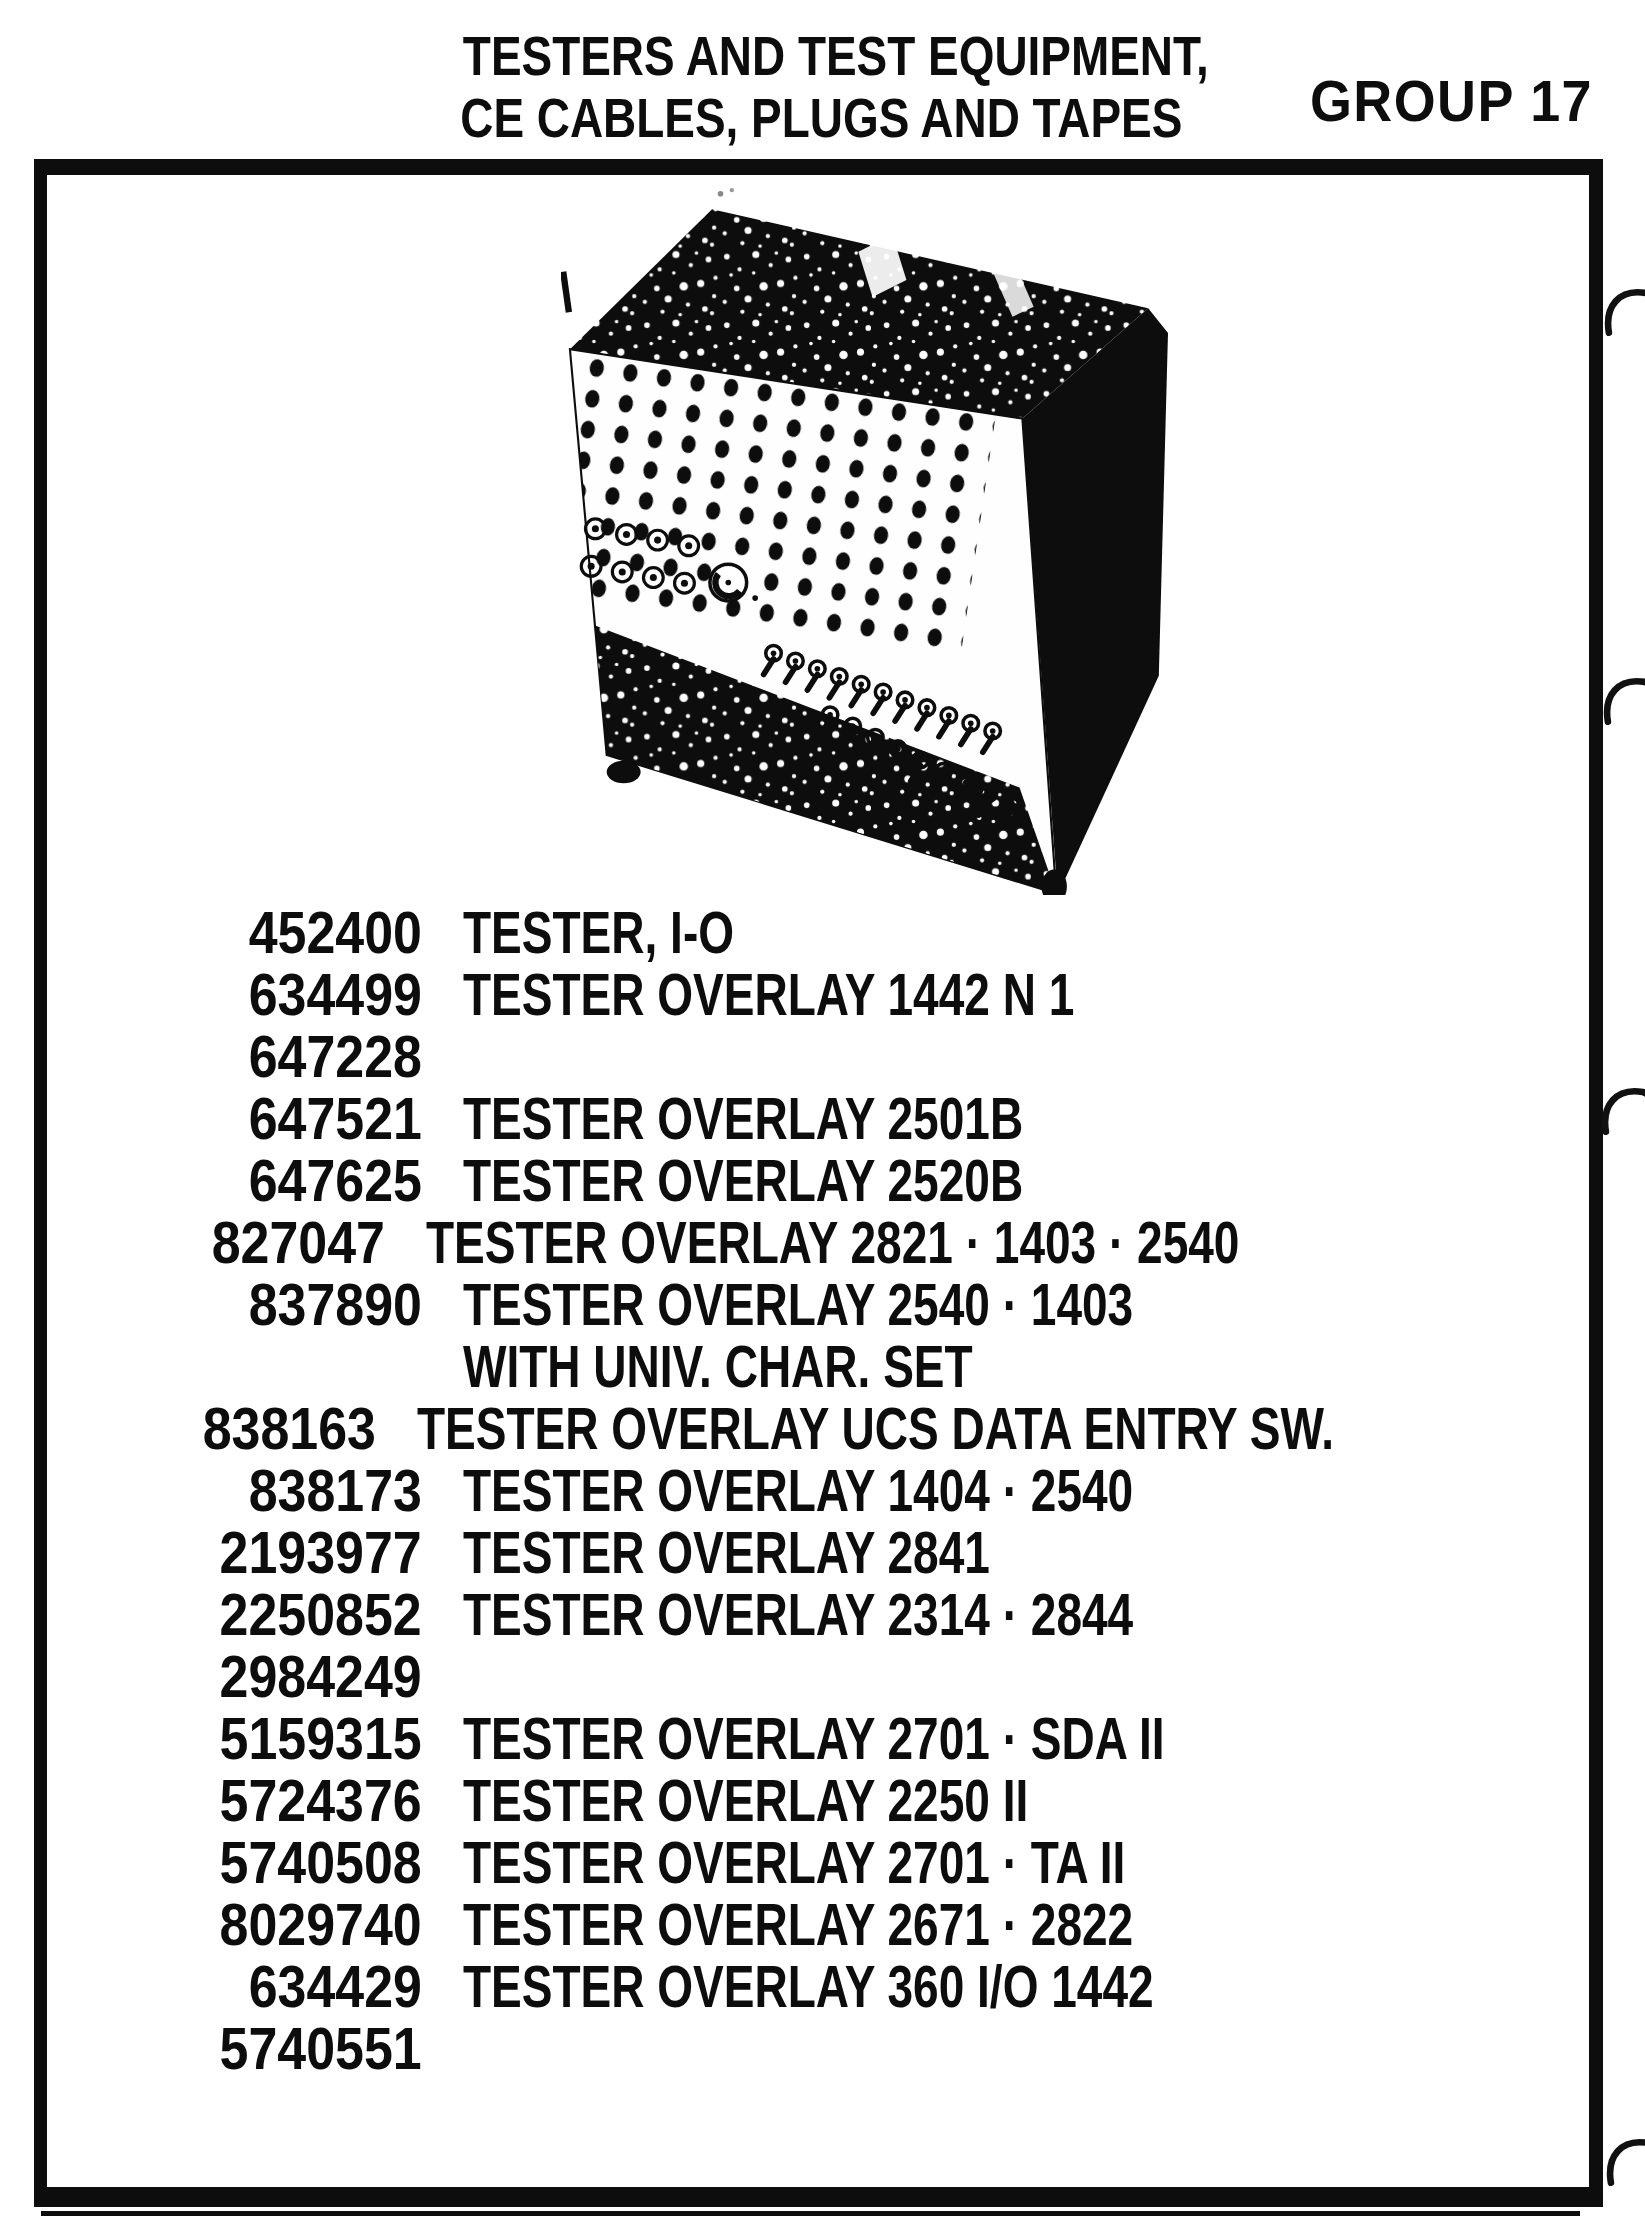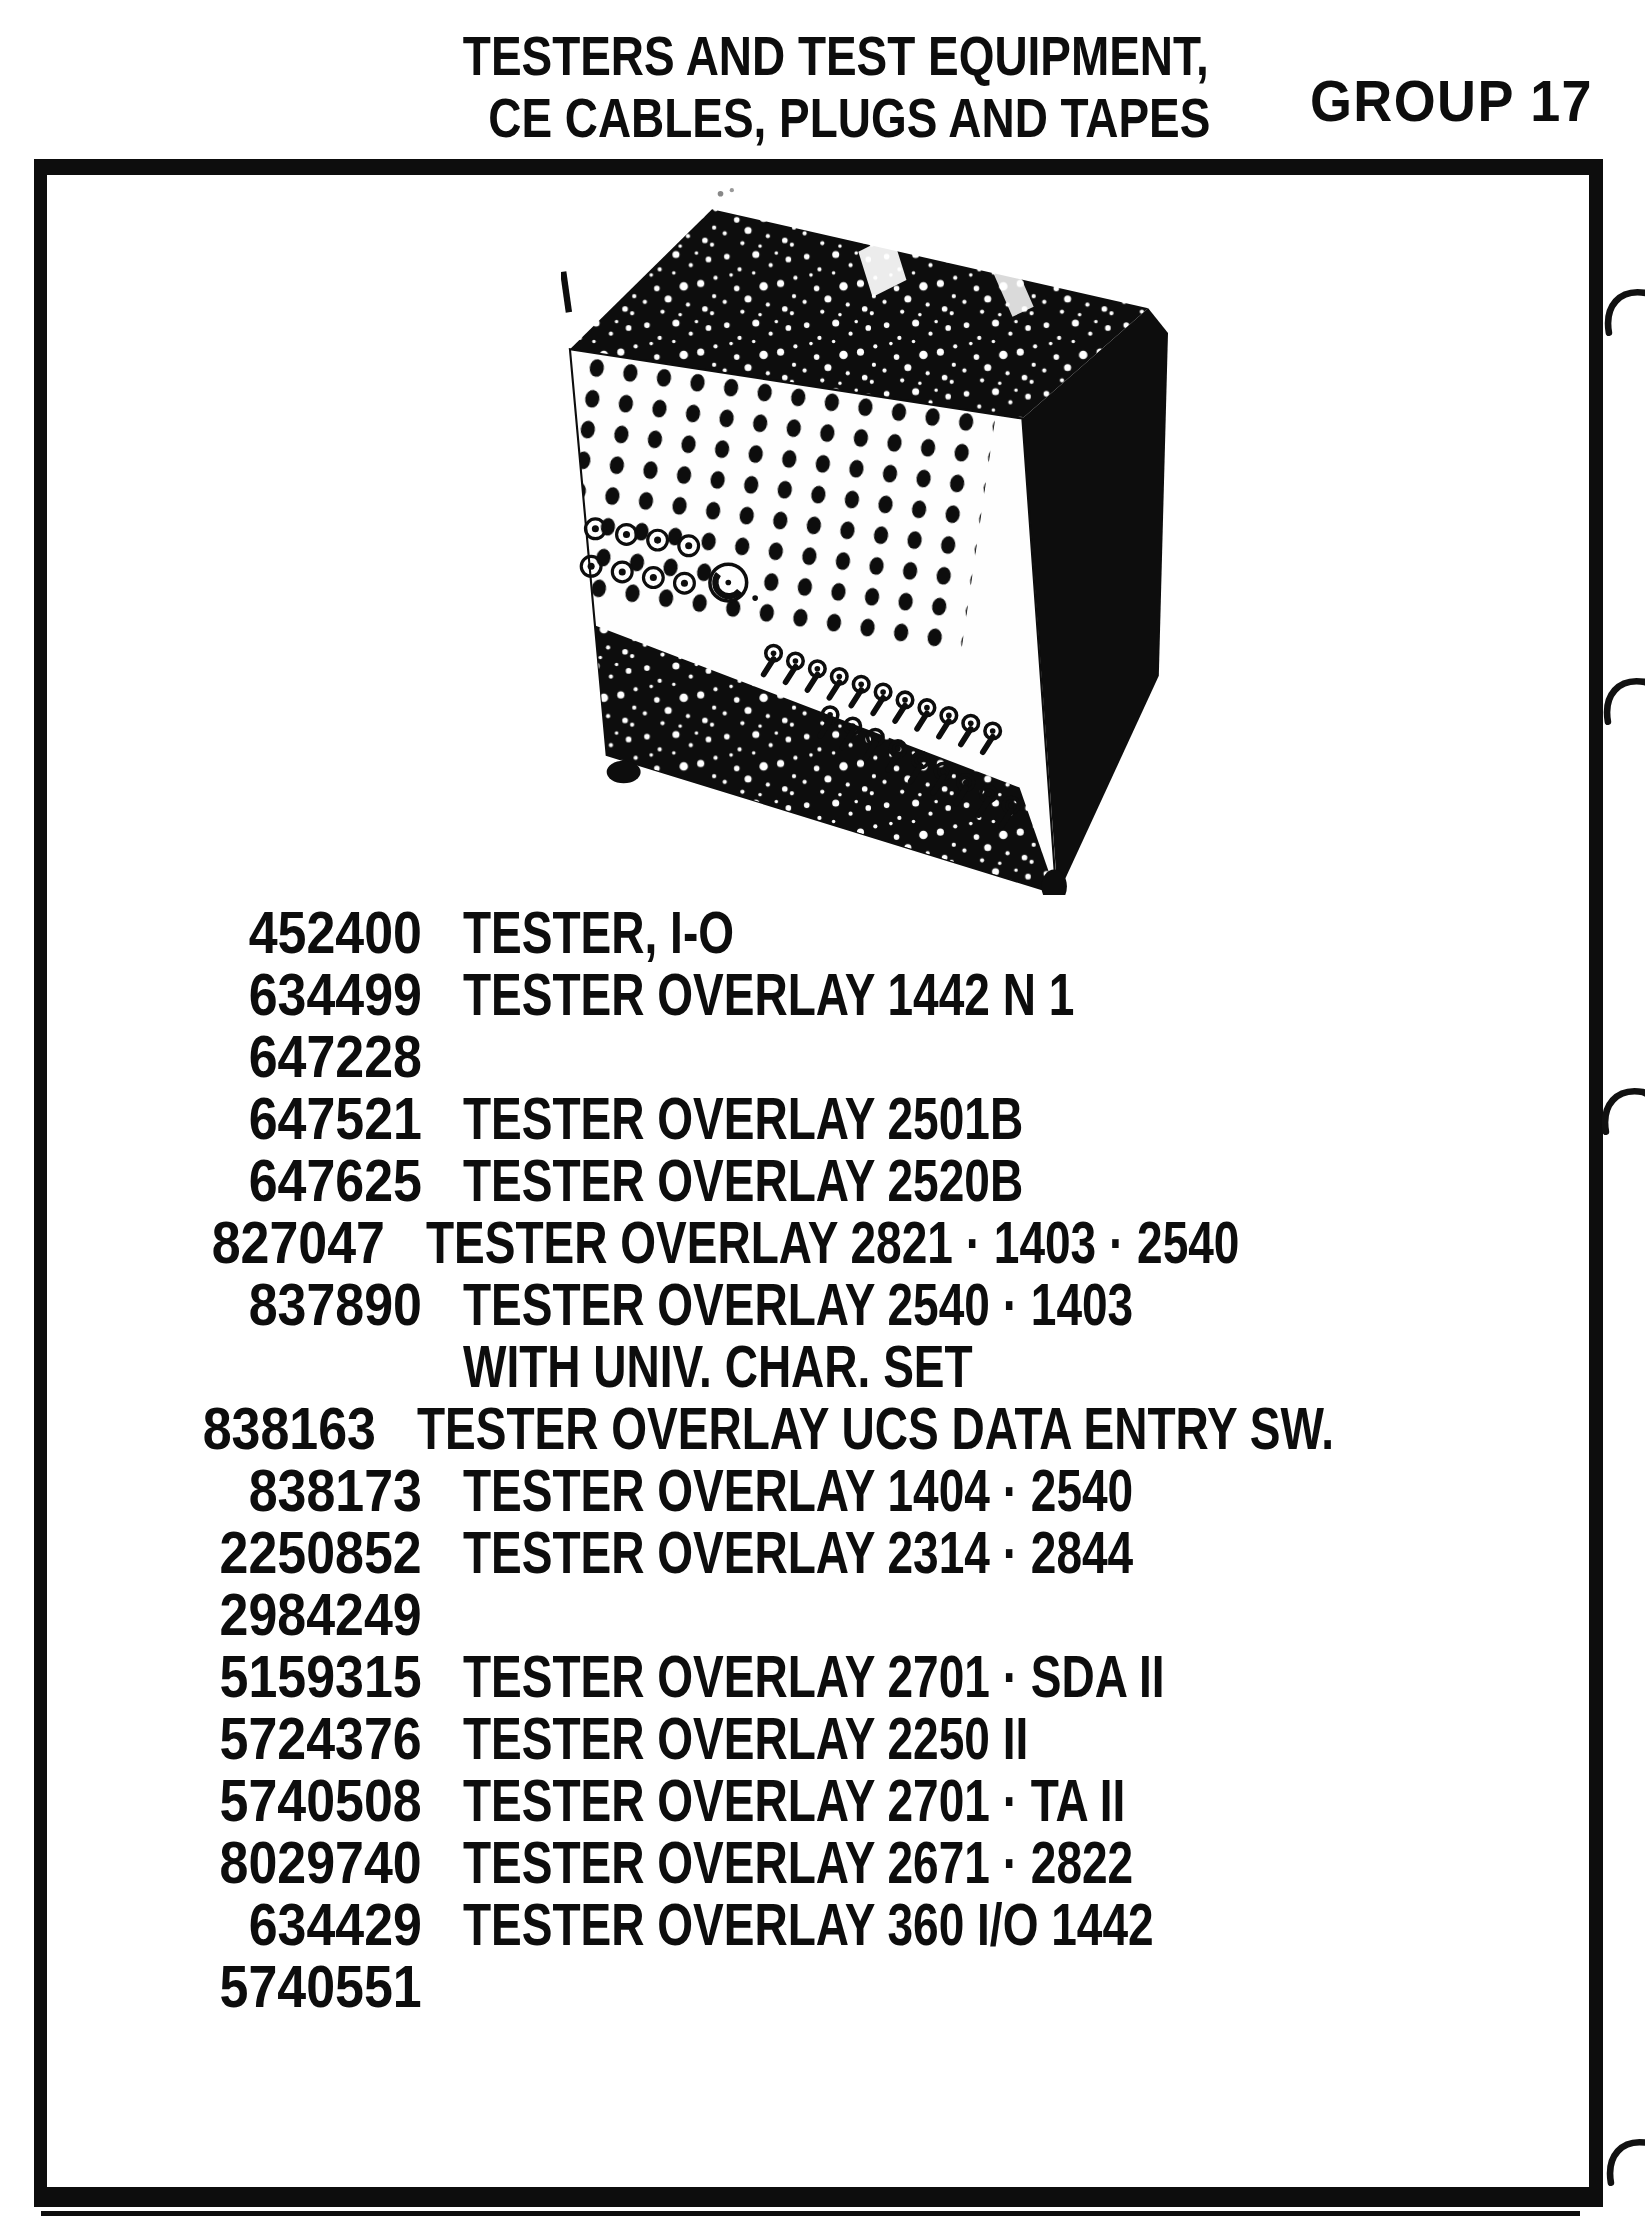--- a/index.html
+++ b/index.html
@@ -6,21 +6,21 @@
   body{background:#e8e8e8;}
   .page{
     position:relative; width:1646px; height:2216px;
     background:#ffffff; overflow:hidden;
     font-family:"Liberation Sans", sans-serif;
     color:#0d0d0d;
   }
   
   .hdr-title{
     position:absolute; left:381px; top:25px; width:909px;
-    text-align:right; font-weight:bold; font-size:56px; line-height:62px;
+    text-align:left; font-weight:bold; font-size:56px; line-height:62px;
     letter-spacing:0px; white-space:nowrap;
   }
   .hdr-title .t{display:inline-block; transform:scaleX(.82); transform-origin:50% 55%;}
   .group-label{
     position:absolute; left:1310px; top:67px; width:344px;
     font-weight:bold; font-size:58px; white-space:nowrap; letter-spacing:1.5px;
   }
   .group-label .t{display:inline-block; transform:scaleX(.93); transform-origin:0 55%;}
   
   .main-box{
@@ -211,20 +211,24 @@
       </div>
     <div class="row">
         <div class="num"><span class="t">838163</span></div>
         <div class="desc"><span class="t">TESTER OVERLAY UCS DATA ENTRY SW.</span></div>
       </div>
     <div class="row">
         <div class="num"><span class="t">838173</span></div>
         <div class="desc"><span class="t">TESTER OVERLAY 1404 · 2540</span></div>
       </div>
     <div class="row">
+        <div class="num"><span class="t">2193977</span></div>
+        <div class="desc"><span class="t">TESTER OVERLAY 2841</span></div>
+      </div>
+    <div class="row">
         <div class="num"><span class="t">2250852</span></div>
         <div class="desc"><span class="t">TESTER OVERLAY 2314 · 2844</span></div>
       </div>
     <div class="row">
         <div class="num"><span class="t">2984249</span></div>
       </div>
     <div class="row">
         <div class="num"><span class="t">5159315</span></div>
         <div class="desc"><span class="t">TESTER OVERLAY 2701 · SDA II</span></div>
       </div>

